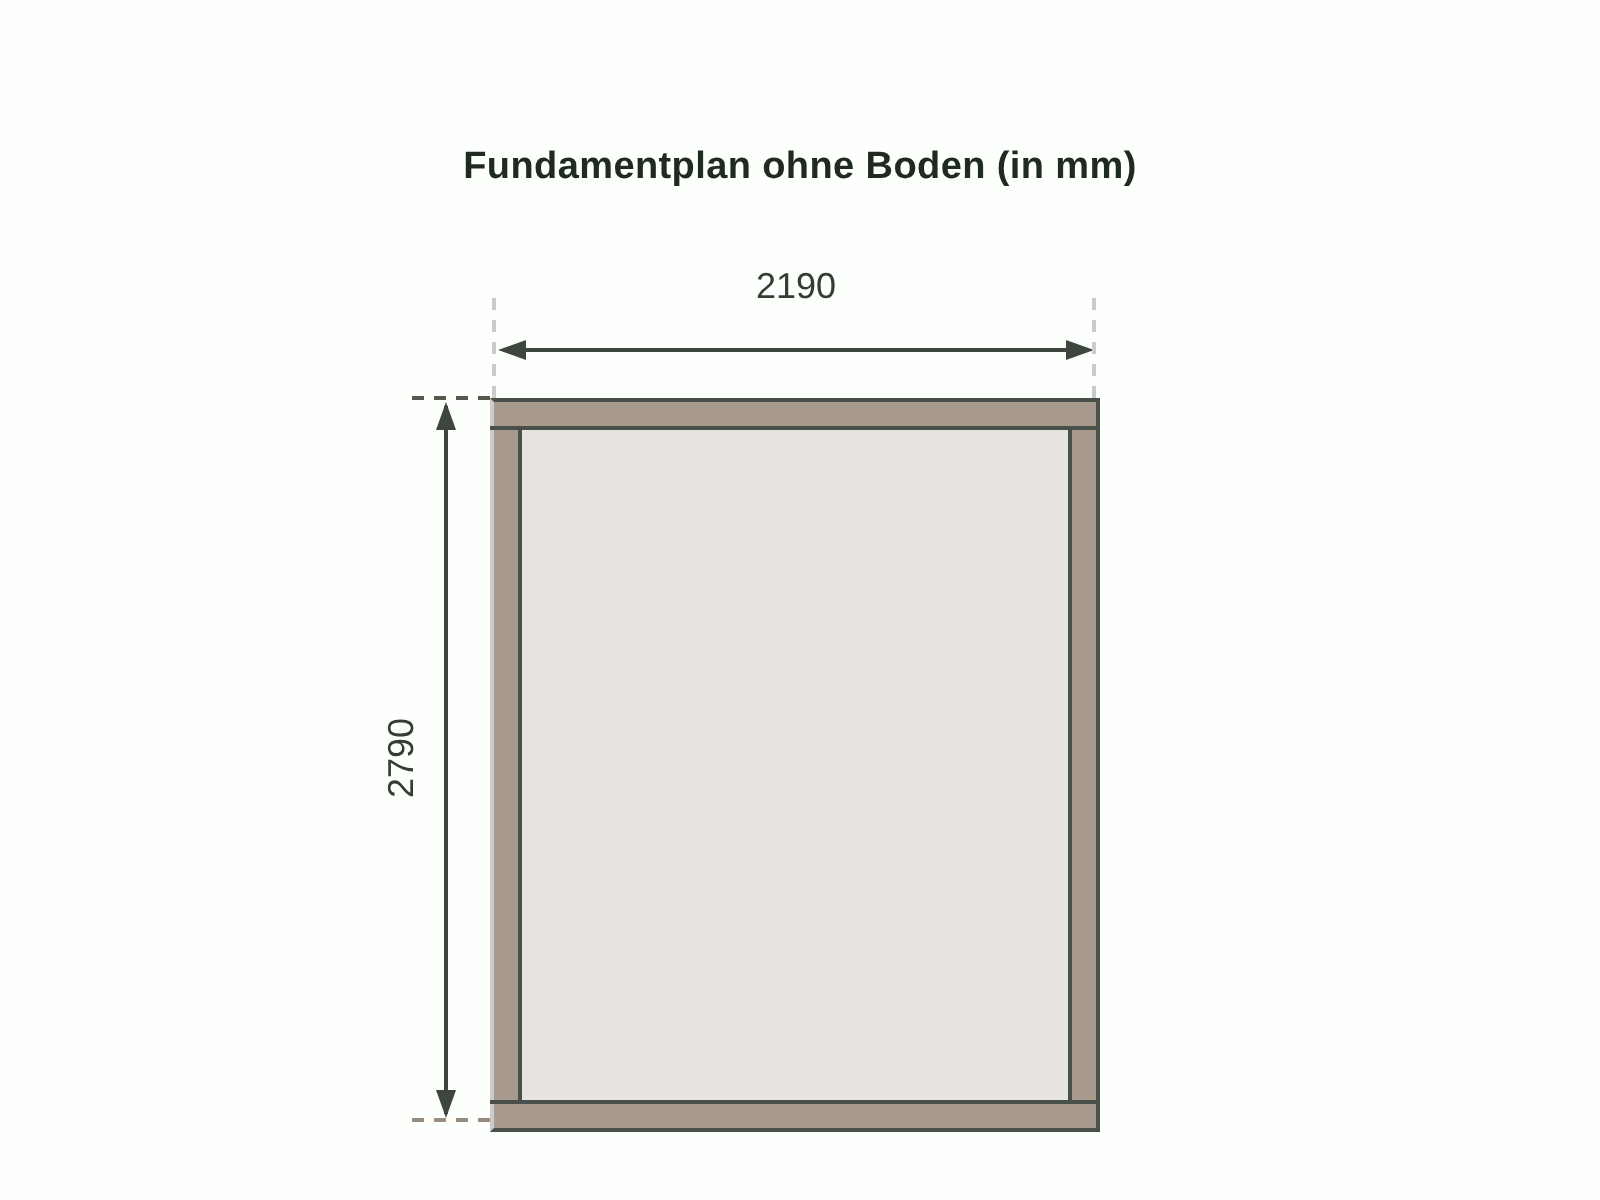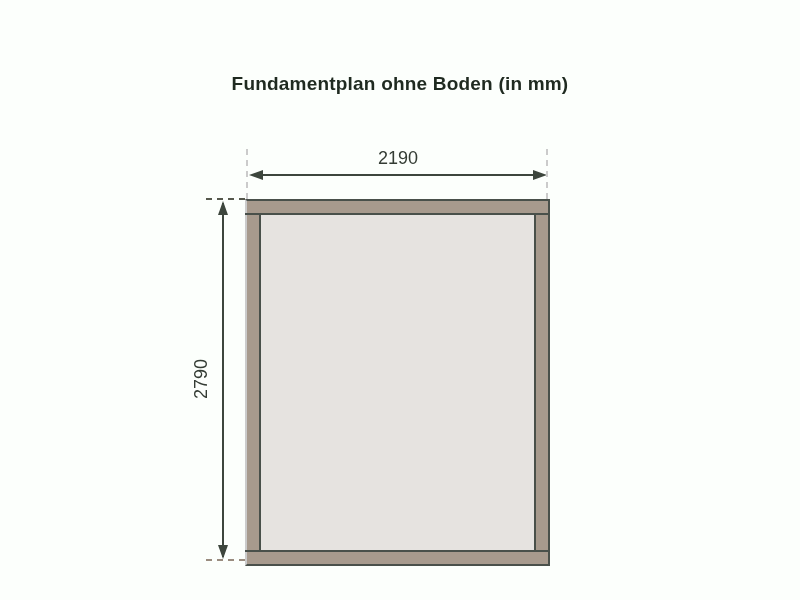--- a/index.html
+++ b/index.html
@@ -27,21 +27,21 @@
     letter-spacing: 0.2px;
   }
   
   .dim-label {
     position: absolute;
     font-size: 18px;
     color: var(--text, #343c34);
   }
   .dim-label.h {
     left: 250px;
-    top: 100px;
+    top: 85px;
     width: 296px;
     text-align: center;
   }
   .dim-label.v-wrap {
     left: 189px;
     top: 153px;
     width: 24px;
     height: 356px;
   }
   .dim-label.v-wrap .rot {

